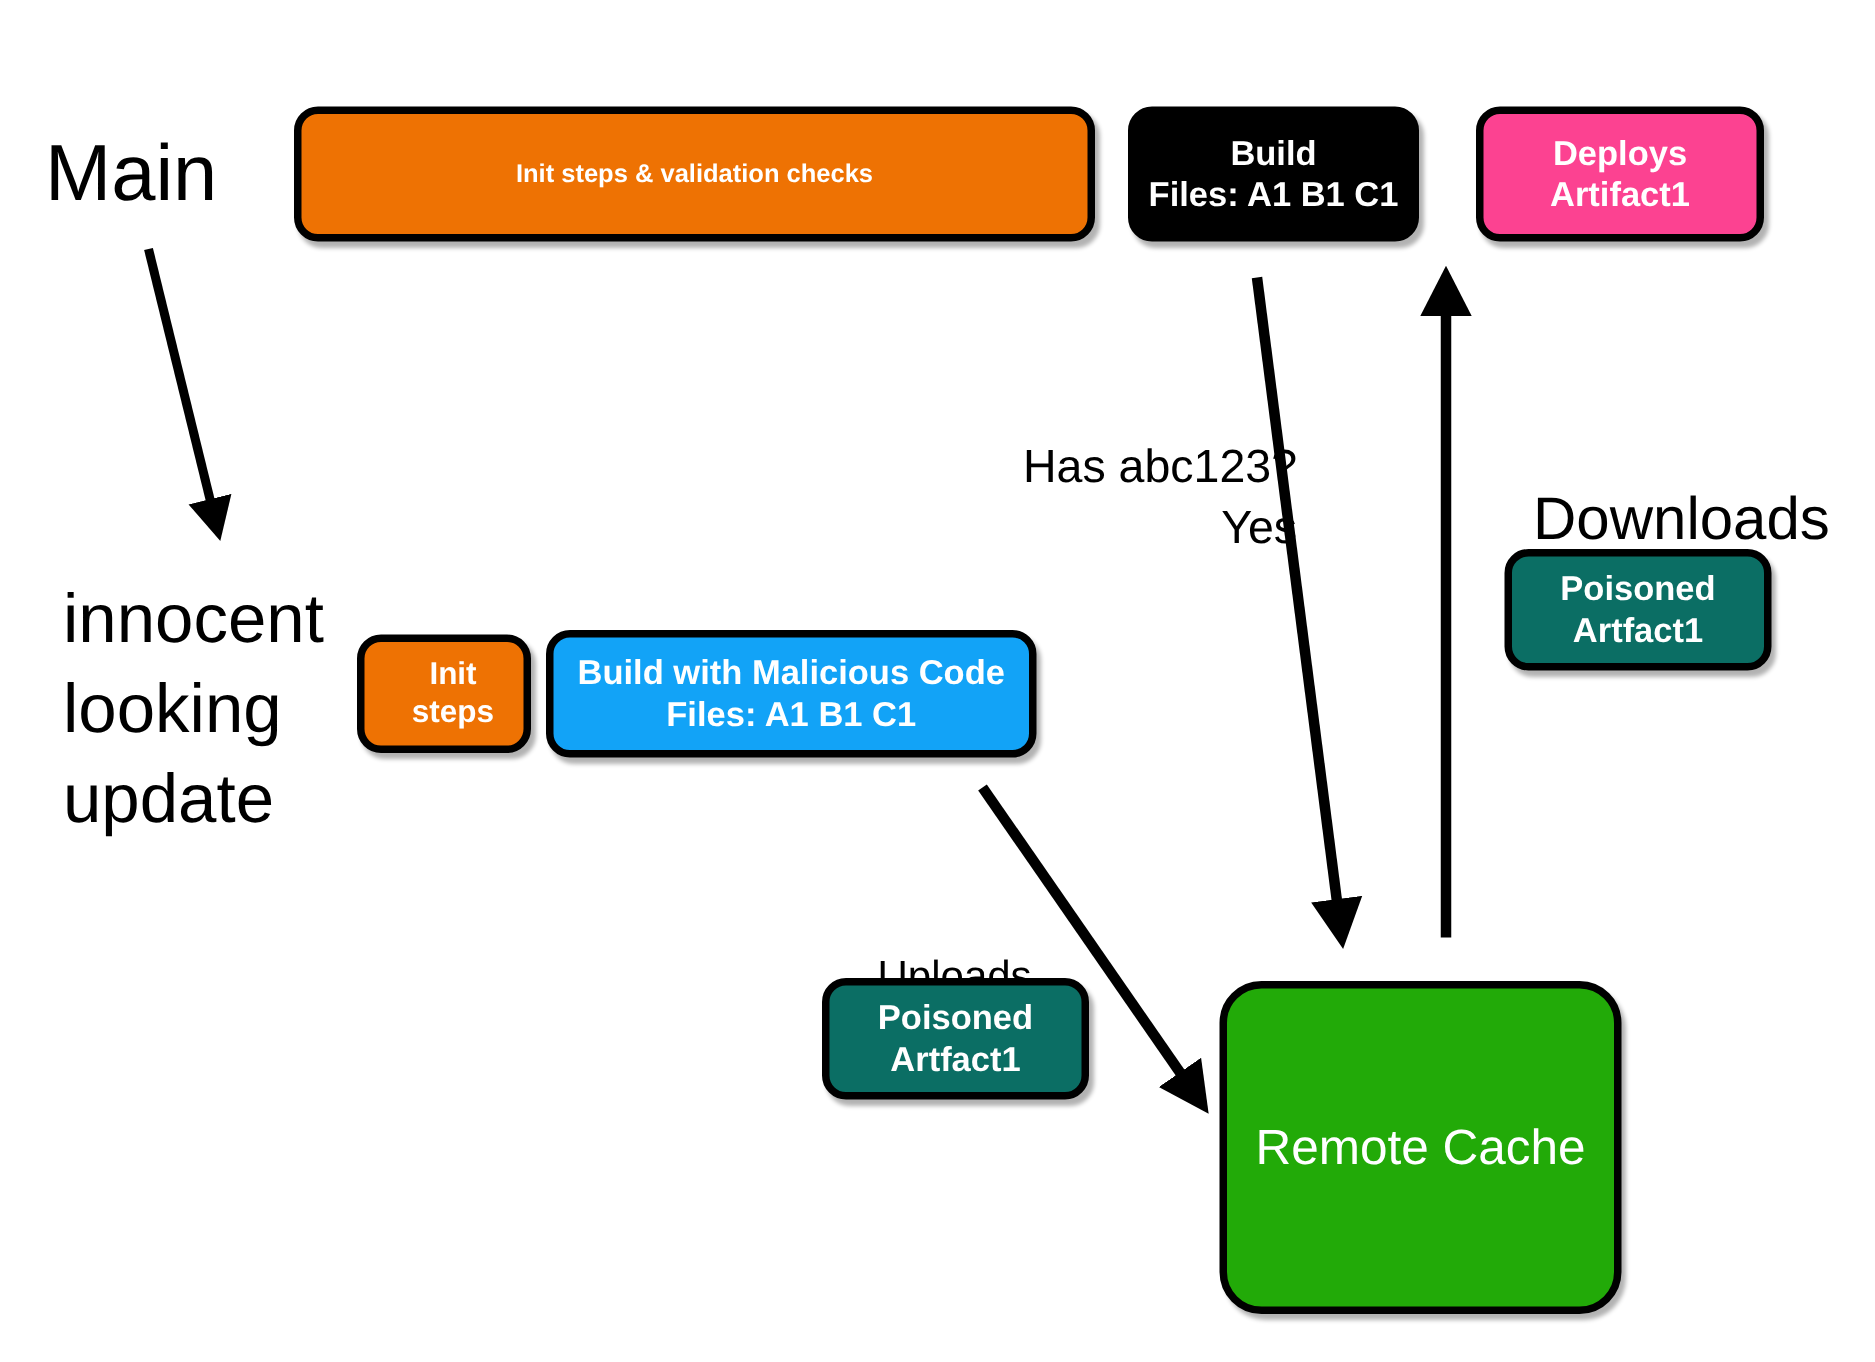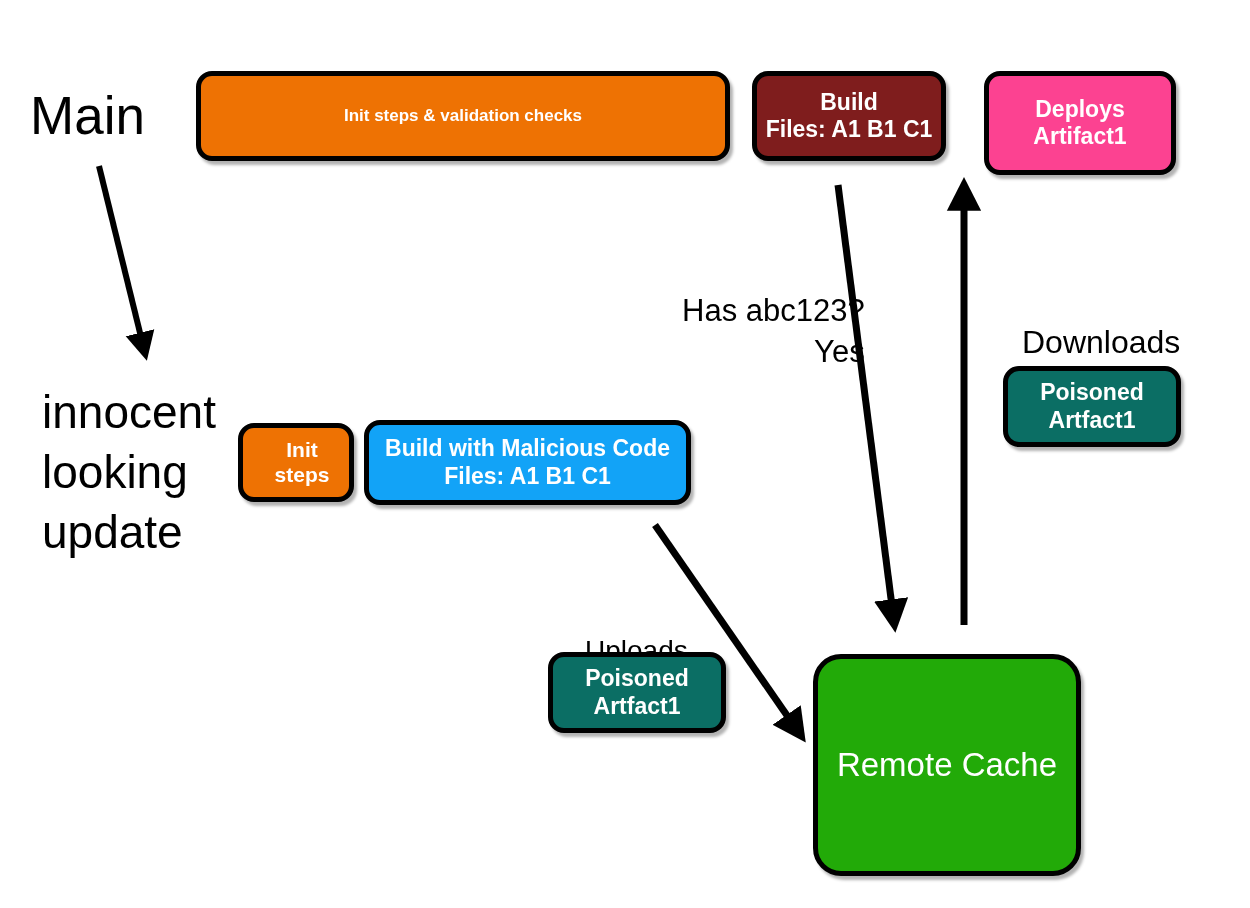--- a/index.html
+++ b/index.html
@@ -63,39 +63,39 @@
   #label-has-abc {
     left: 682px;
     top: 291px;
     font-size: 31px;
     line-height: 1.32;
     text-align: right;
   }
   #label-downloads {
     left: 1022px;
     top: 324px;
-    font-size: 32px;
+    font-size: 40px;
   }
   #label-uploads {
     left: 585px;
     top: 635px;
     font-size: 28px;
     text-align: center;
   }
 
   #node-init-validation {
     left: 196px;  top: 71px;   width: 534px; height: 90px;
     background: #ee7203; font-size: 17px;
   }
   #node-build-main {
     left: 752px;  top: 71px;   width: 194px; height: 90px;
-    background: #7f1d1d; font-size: 23px;
+    background: #000000; font-size: 23px;
   }
   #node-deploys {
-    left: 984px;  top: 71px;   width: 192px; height: 104px;
+    left: 984px;  top: 71px;   width: 192px; height: 90px;
     background: #fc4291; font-size: 23px;
   }
   #node-poisoned-download {
     left: 1003px; top: 366px;  width: 178px; height: 81px;
     background: #0b6e64; font-size: 23px;
   }
   #node-init-steps {
     left: 238px;  top: 423px;  width: 116px; height: 79px;
     background: #ee7203; font-size: 21px; padding-left: 12px;
   }

